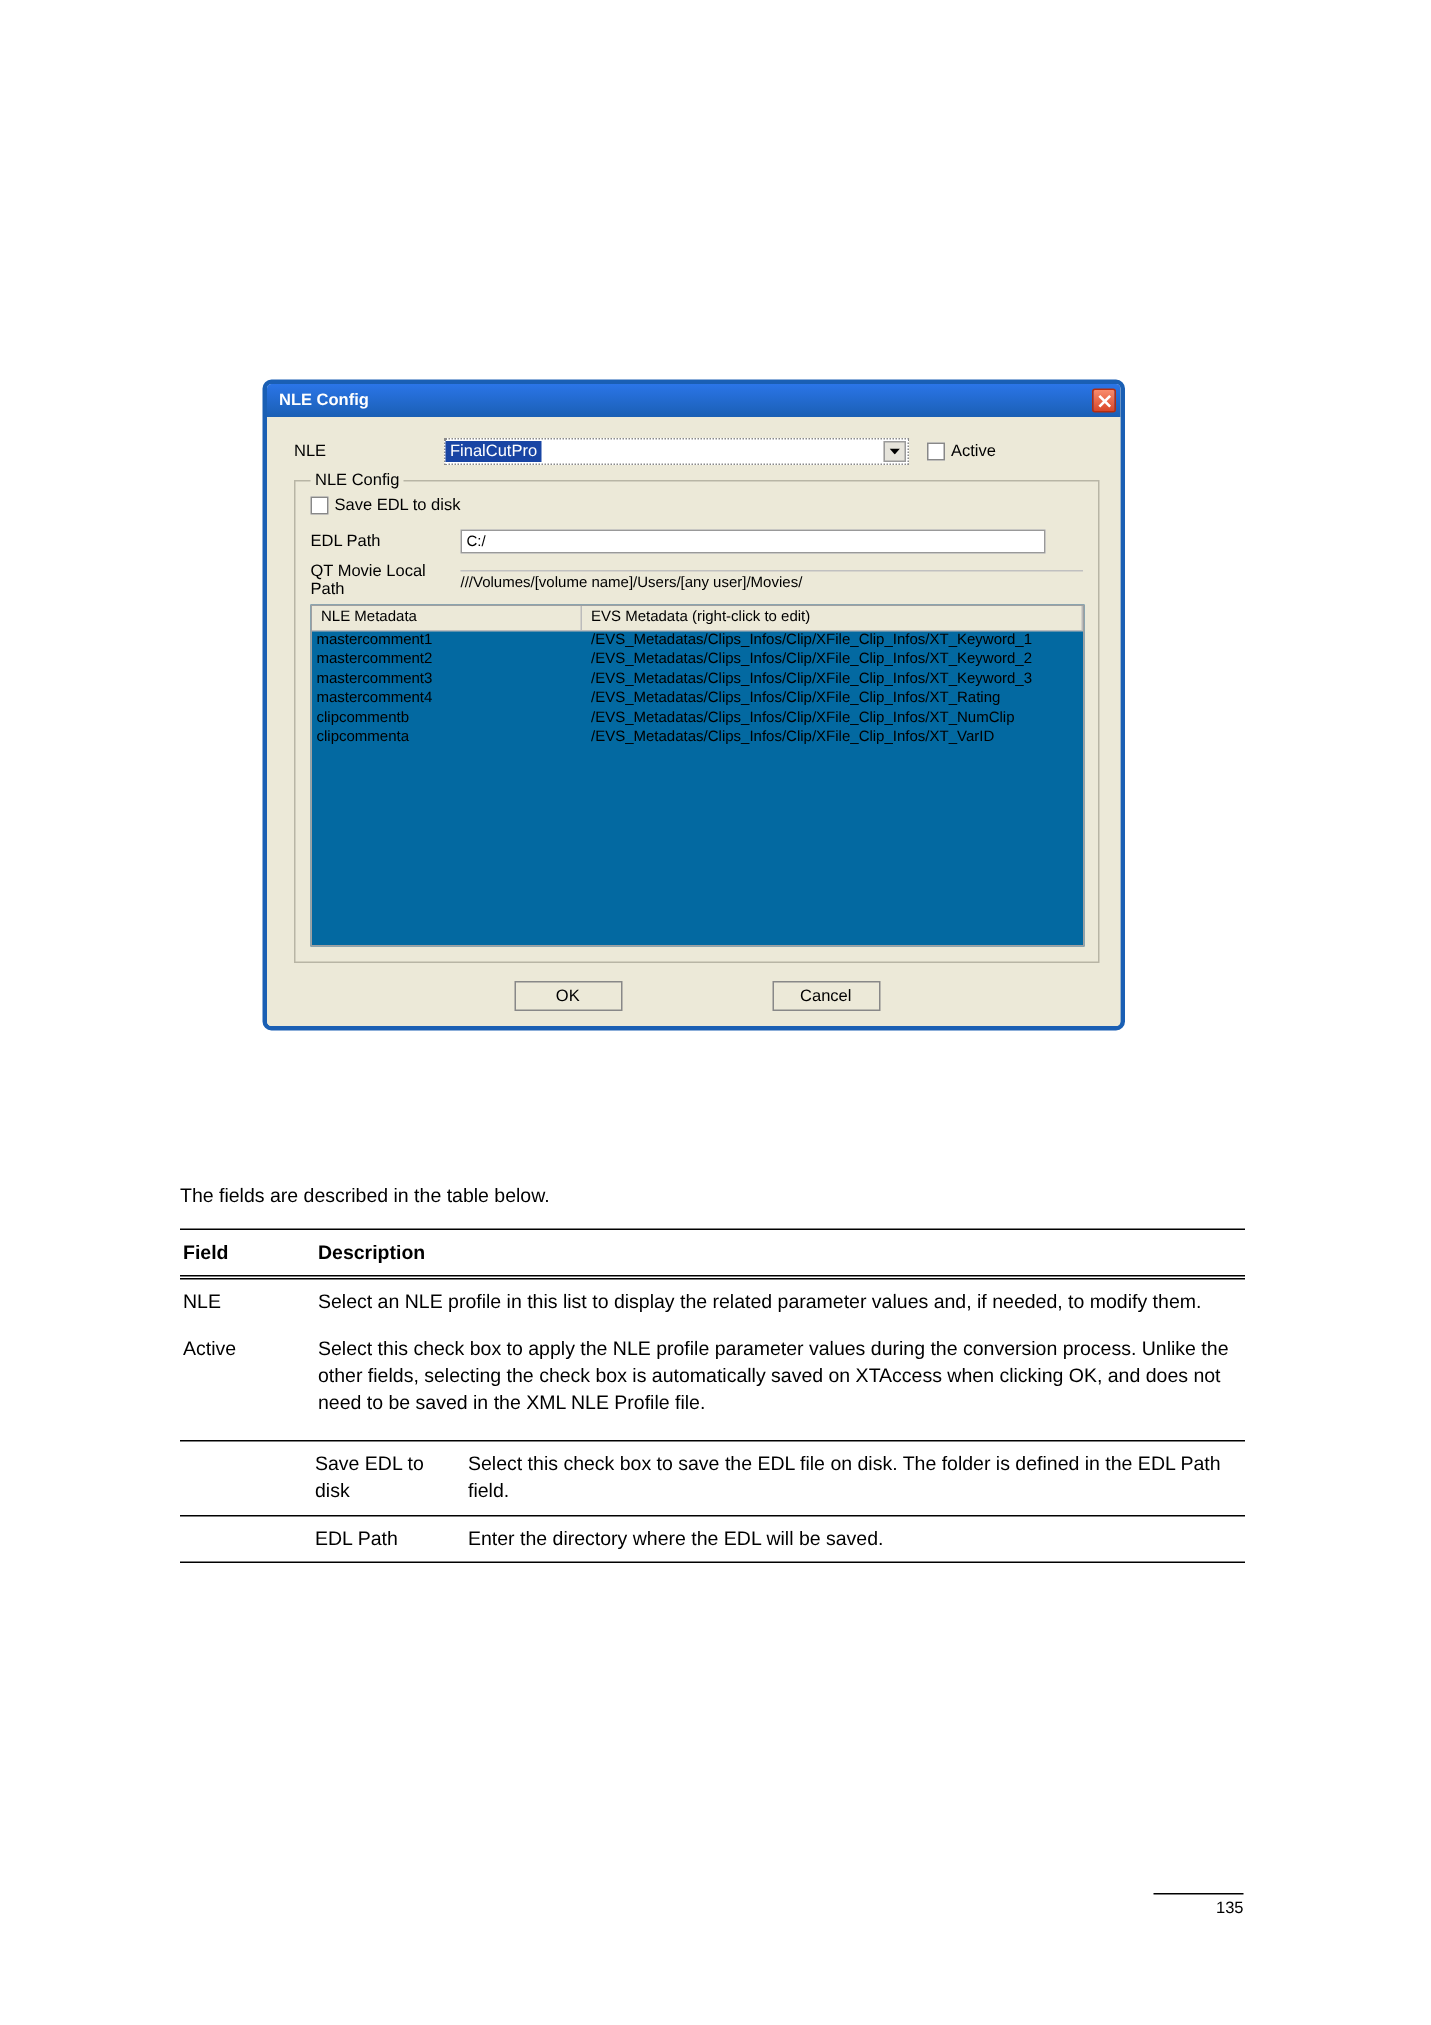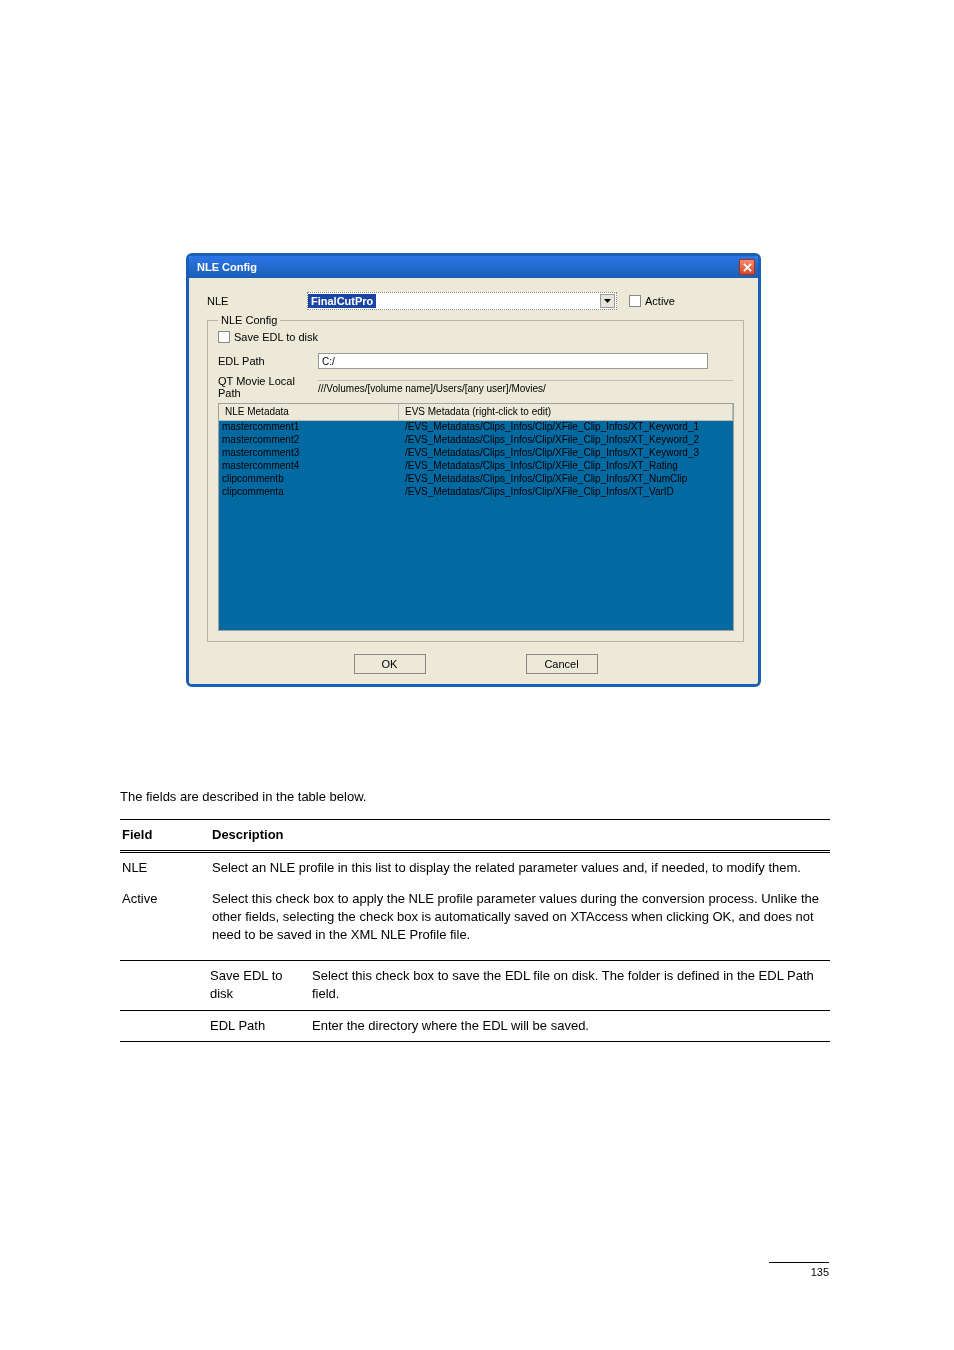--- a/index.html
+++ b/index.html
@@ -6,21 +6,21 @@
   body {
     margin: 0;
     width: 954px;
     height: 1350px;
     font-family: Arial, sans-serif;
     background: #fff;
     position: relative;
   }
   .dialog {
     position: absolute;
-    left: 186px;
+    left: 175px;
     top: 253px;
     width: 575px;
     border: 3px solid #1a5fb4;
     border-radius: 6px;
     overflow: hidden;
     background: #ece9d8;
   }
   .titlebar {
     display: flex;
     align-items: center;
@@ -59,21 +59,20 @@
   .row .lbl { width: 100px; }
   .nle-select {
     height: 18px;
     border: 1px dotted #8a8a8a;
     background: #fff;
     width: 310px;
     display: flex;
     align-items: center;
     position: relative;
     margin-right: 12px;
-    font-weight: bold;
   }
   .nle-select .seltext {
     background: #1945a4;
     color: #fff;
     padding: 1px 3px;
     font-size: 11px;
     height: 14px;
     display: inline-flex;
     align-items: center;
   }

